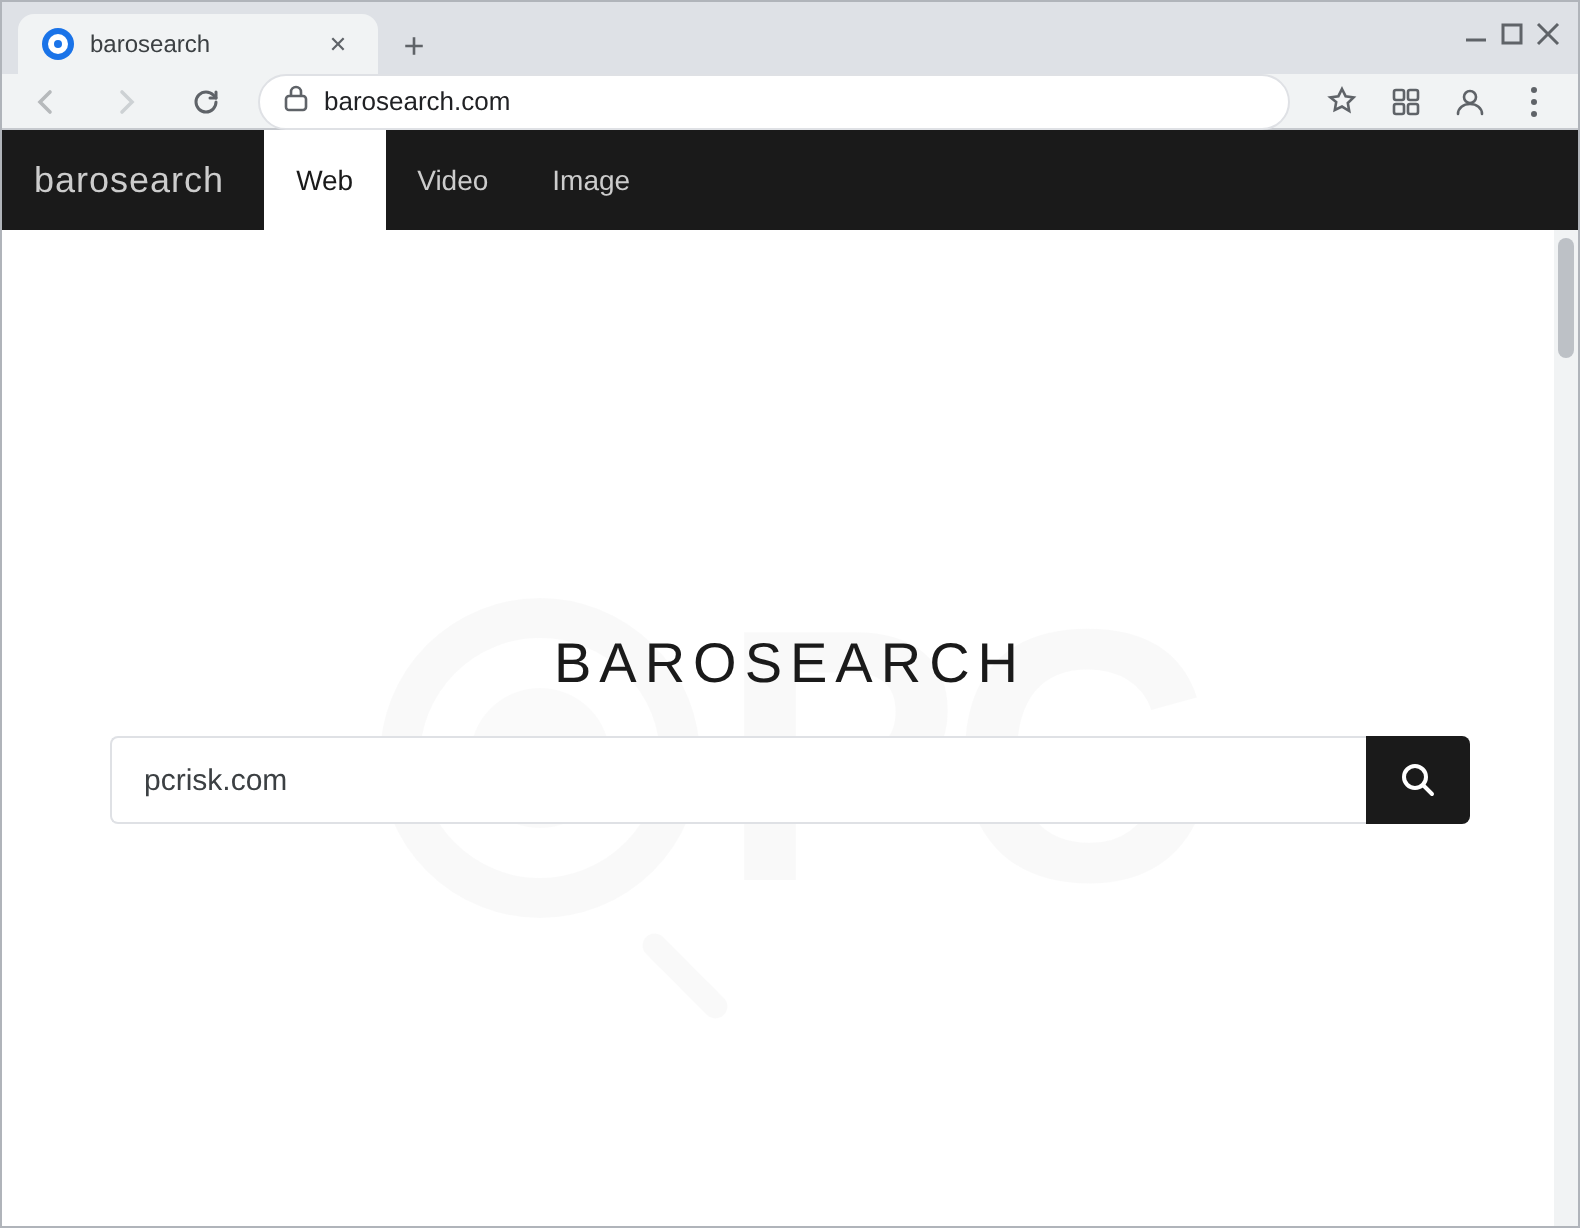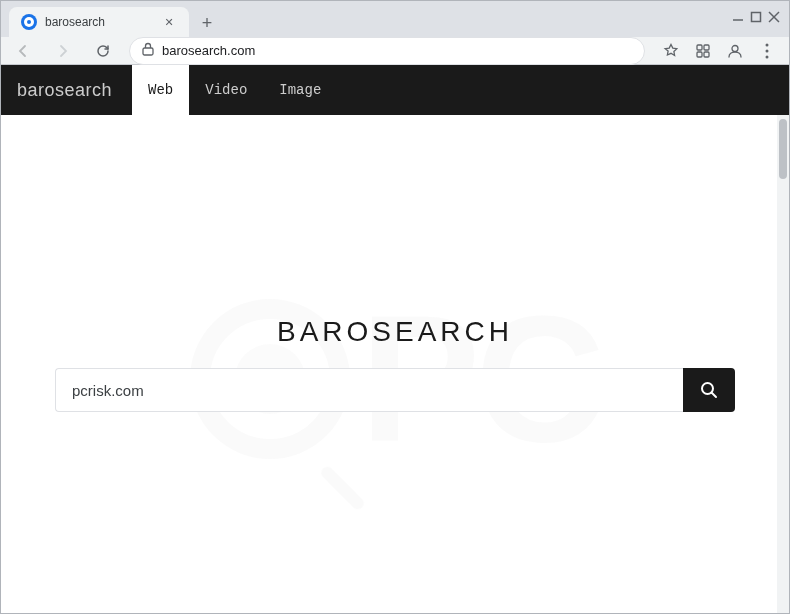--- a/index.html
+++ b/index.html
@@ -243,21 +243,20 @@
 
     .nav-link {
       padding: 12px 16px;
       height: 100%;
       display: flex;
       align-items: center;
       color: #cccccc;
       font-size: 14px;
       cursor: pointer;
       text-decoration: none;
-      font-family: Liberation Mono, monospace;
     }
 
     .nav-link.active {
       background: white;
       color: #1a1a1a;
       font-weight: 500;
     }
 
     
     .site-main {

